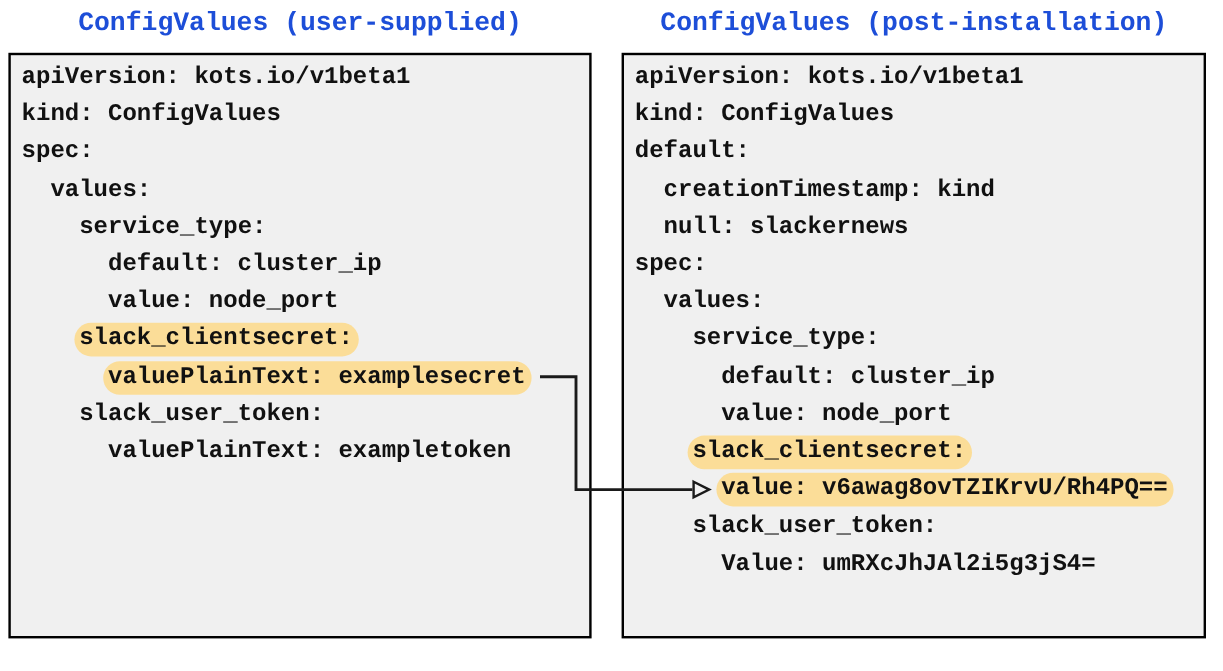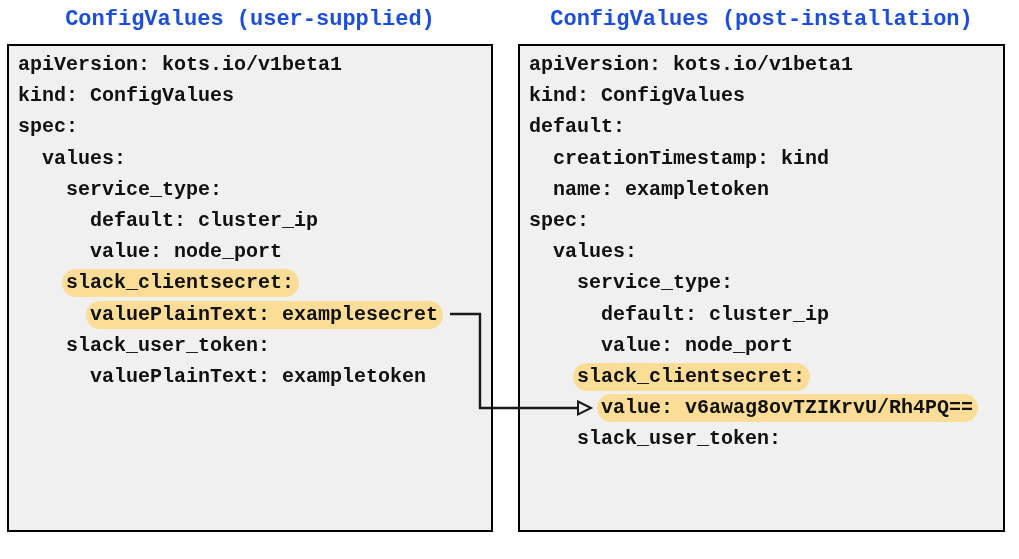--- a/index.html
+++ b/index.html
@@ -83,29 +83,30 @@
     <div class="line" style="padding-left: 6ch;"><span class="code-text hl">valuePlainText: examplesecret</span></div>
     <div class="line" style="padding-left: 4ch;"><span class="code-text">slack_user_token:</span></div>
     <div class="line" style="padding-left: 6ch;"><span class="code-text">valuePlainText: exampletoken</span></div>
   </div>
 
   <div class="code-panel" id="right-panel">
     <div class="line" style="padding-left: 0ch;"><span class="code-text">apiVersion: kots.io/v1beta1</span></div>
     <div class="line" style="padding-left: 0ch;"><span class="code-text">kind: ConfigValues</span></div>
     <div class="line" style="padding-left: 0ch;"><span class="code-text">default:</span></div>
     <div class="line" style="padding-left: 2ch;"><span class="code-text">creationTimestamp: kind</span></div>
-    <div class="line" style="padding-left: 2ch;"><span class="code-text">name: exampletoken</span></div>
+    <div class="line" style="padding-left: 2ch;"><span class="code-text">null: slackernews</span></div>
     <div class="line" style="padding-left: 0ch;"><span class="code-text">spec:</span></div>
     <div class="line" style="padding-left: 2ch;"><span class="code-text">values:</span></div>
     <div class="line" style="padding-left: 4ch;"><span class="code-text">service_type:</span></div>
     <div class="line" style="padding-left: 6ch;"><span class="code-text">default: cluster_ip</span></div>
     <div class="line" style="padding-left: 6ch;"><span class="code-text">value: node_port</span></div>
     <div class="line" style="padding-left: 4ch;"><span class="code-text hl">slack_clientsecret:</span></div>
     <div class="line" style="padding-left: 6ch;"><span class="code-text hl">value: v6awag8ovTZIKrvU/Rh4PQ==</span></div>
     <div class="line" style="padding-left: 4ch;"><span class="code-text">slack_user_token:</span></div>
+    <div class="line" style="padding-left: 6ch;"><span class="code-text">Value: umRXcJhJAl2i5g3jS4=</span></div>
   </div>
 
   <svg id="arrow-overlay" width="1019" height="559" viewBox="0 0 1019 559">
     <path d="M450 314 H480 V408 H577" fill="none" stroke="#1a1a1a" stroke-width="2.4"></path>
     <path d="M578 401.5 L591 408 L578 414.5 Z" fill="#f0f0f0" stroke="#1a1a1a" stroke-width="2" stroke-linejoin="miter"></path>
   </svg>
 
 </div>
 
 </body></html>

